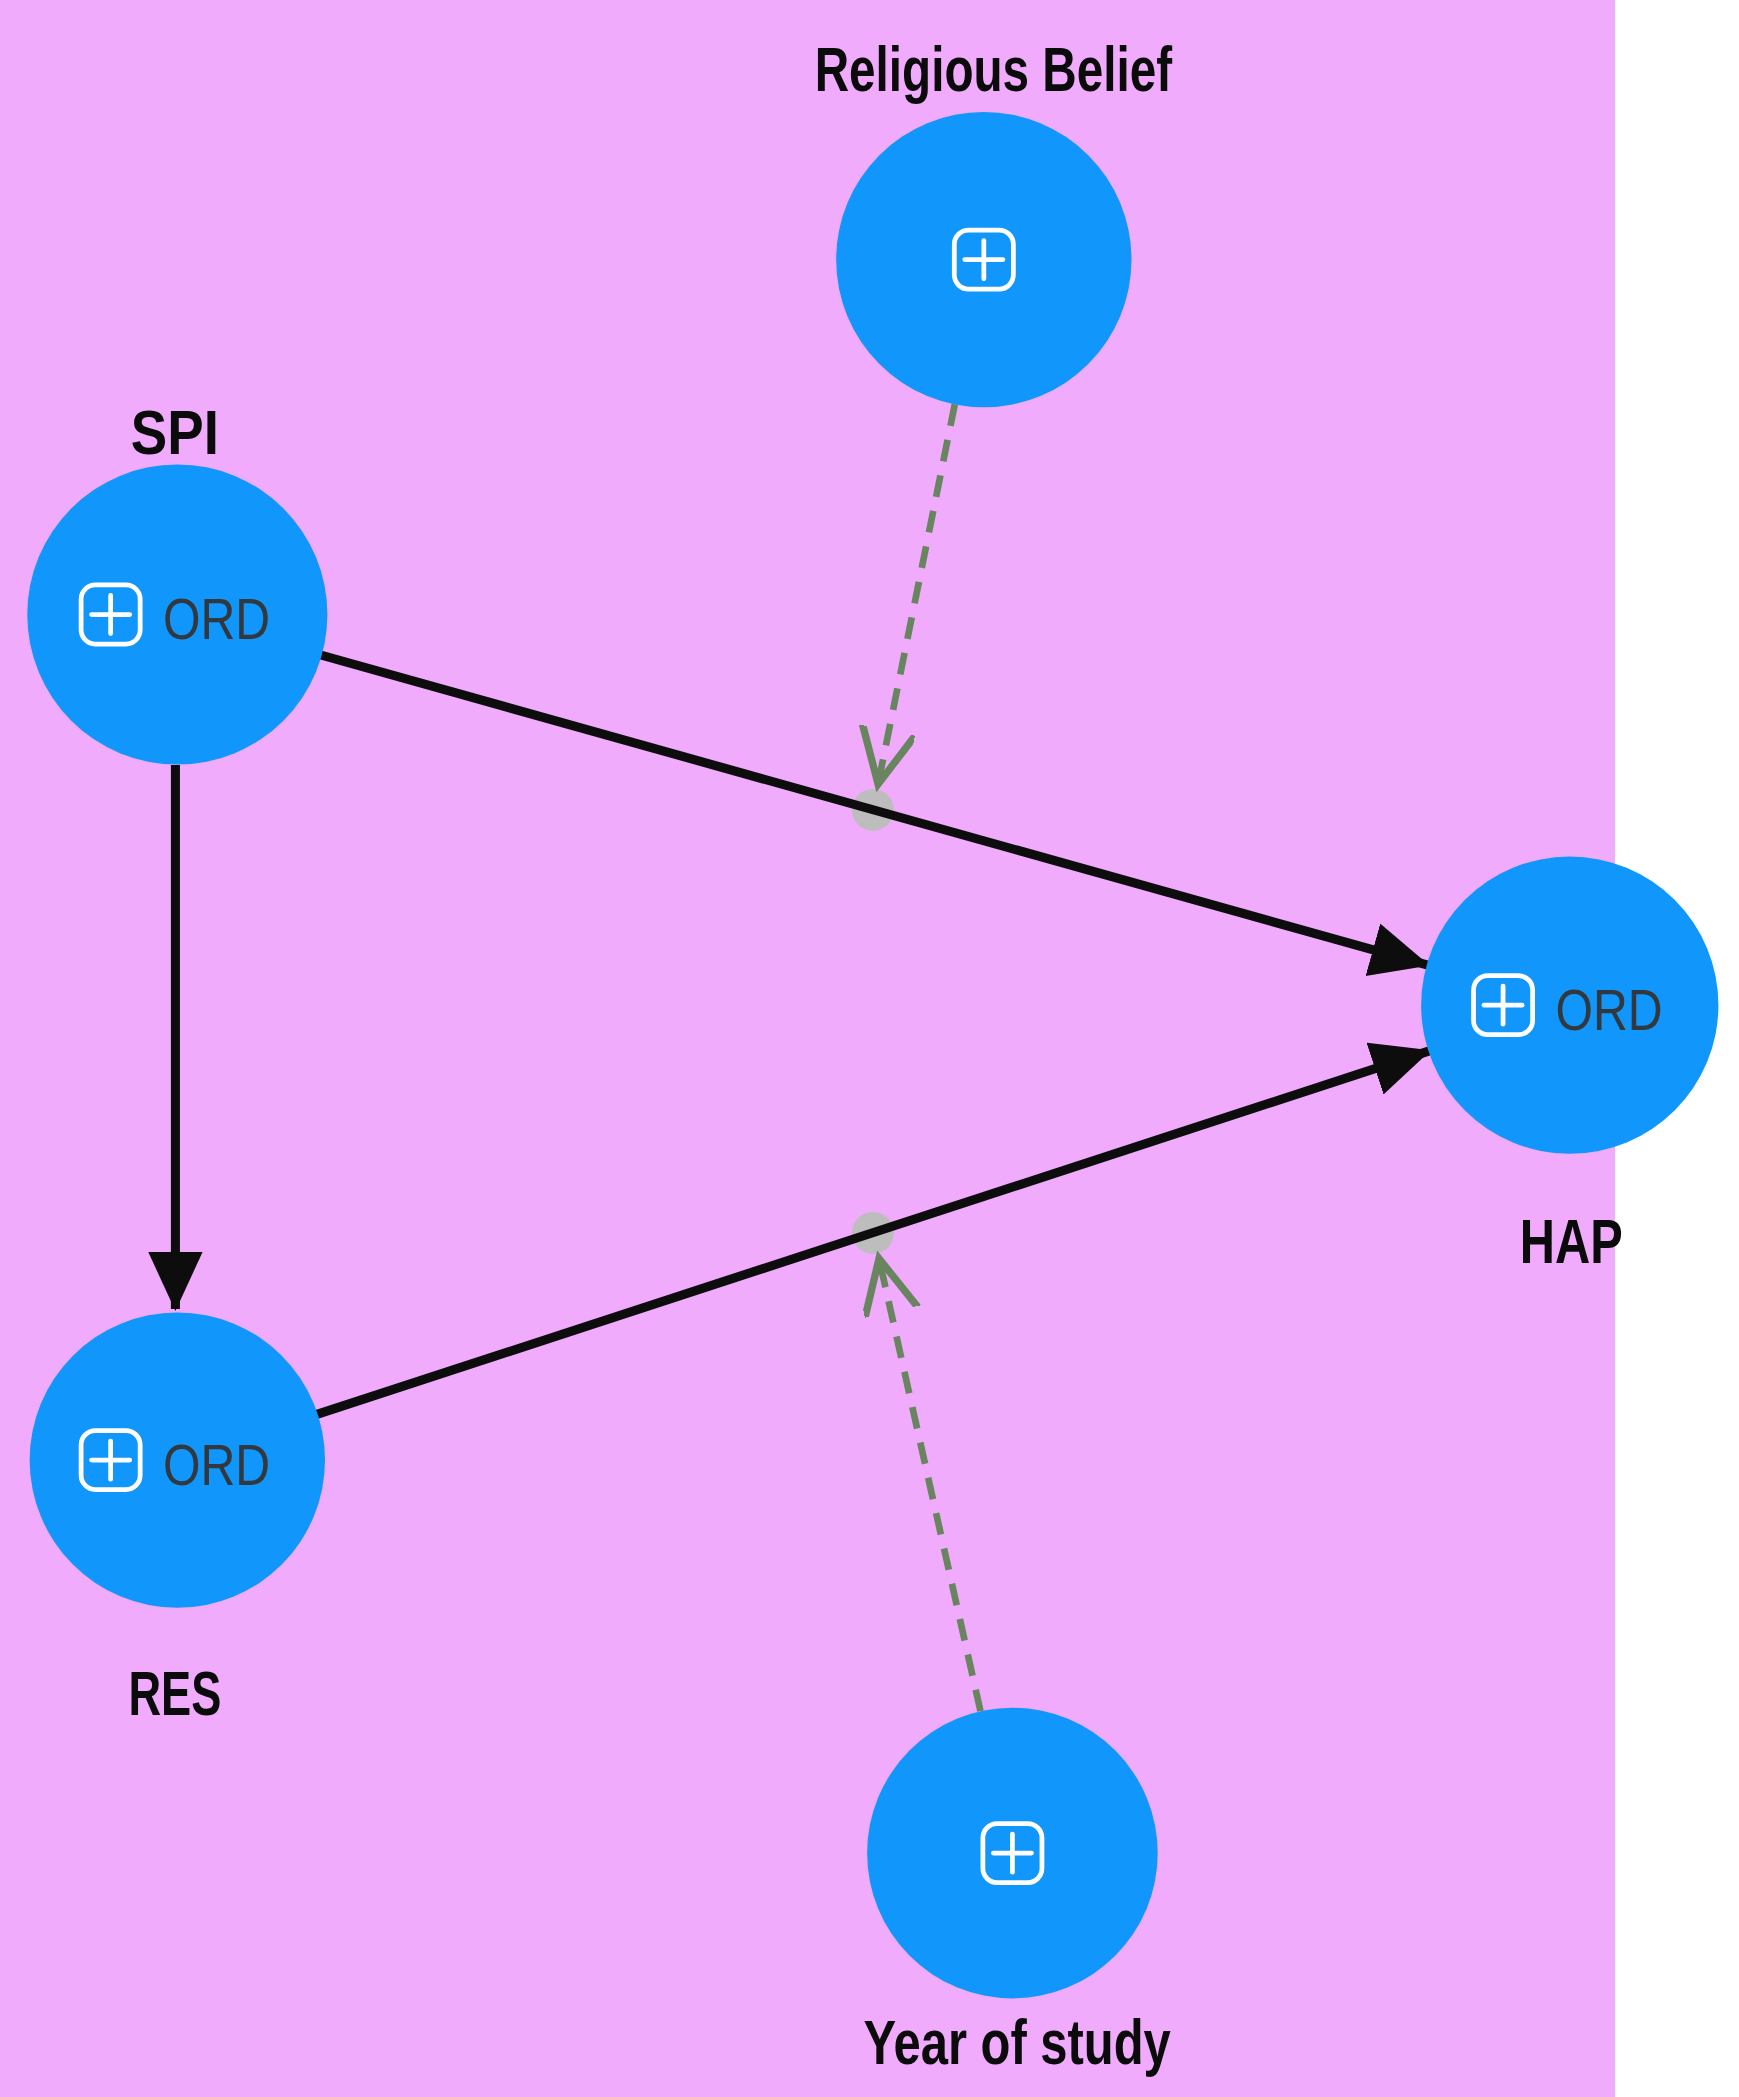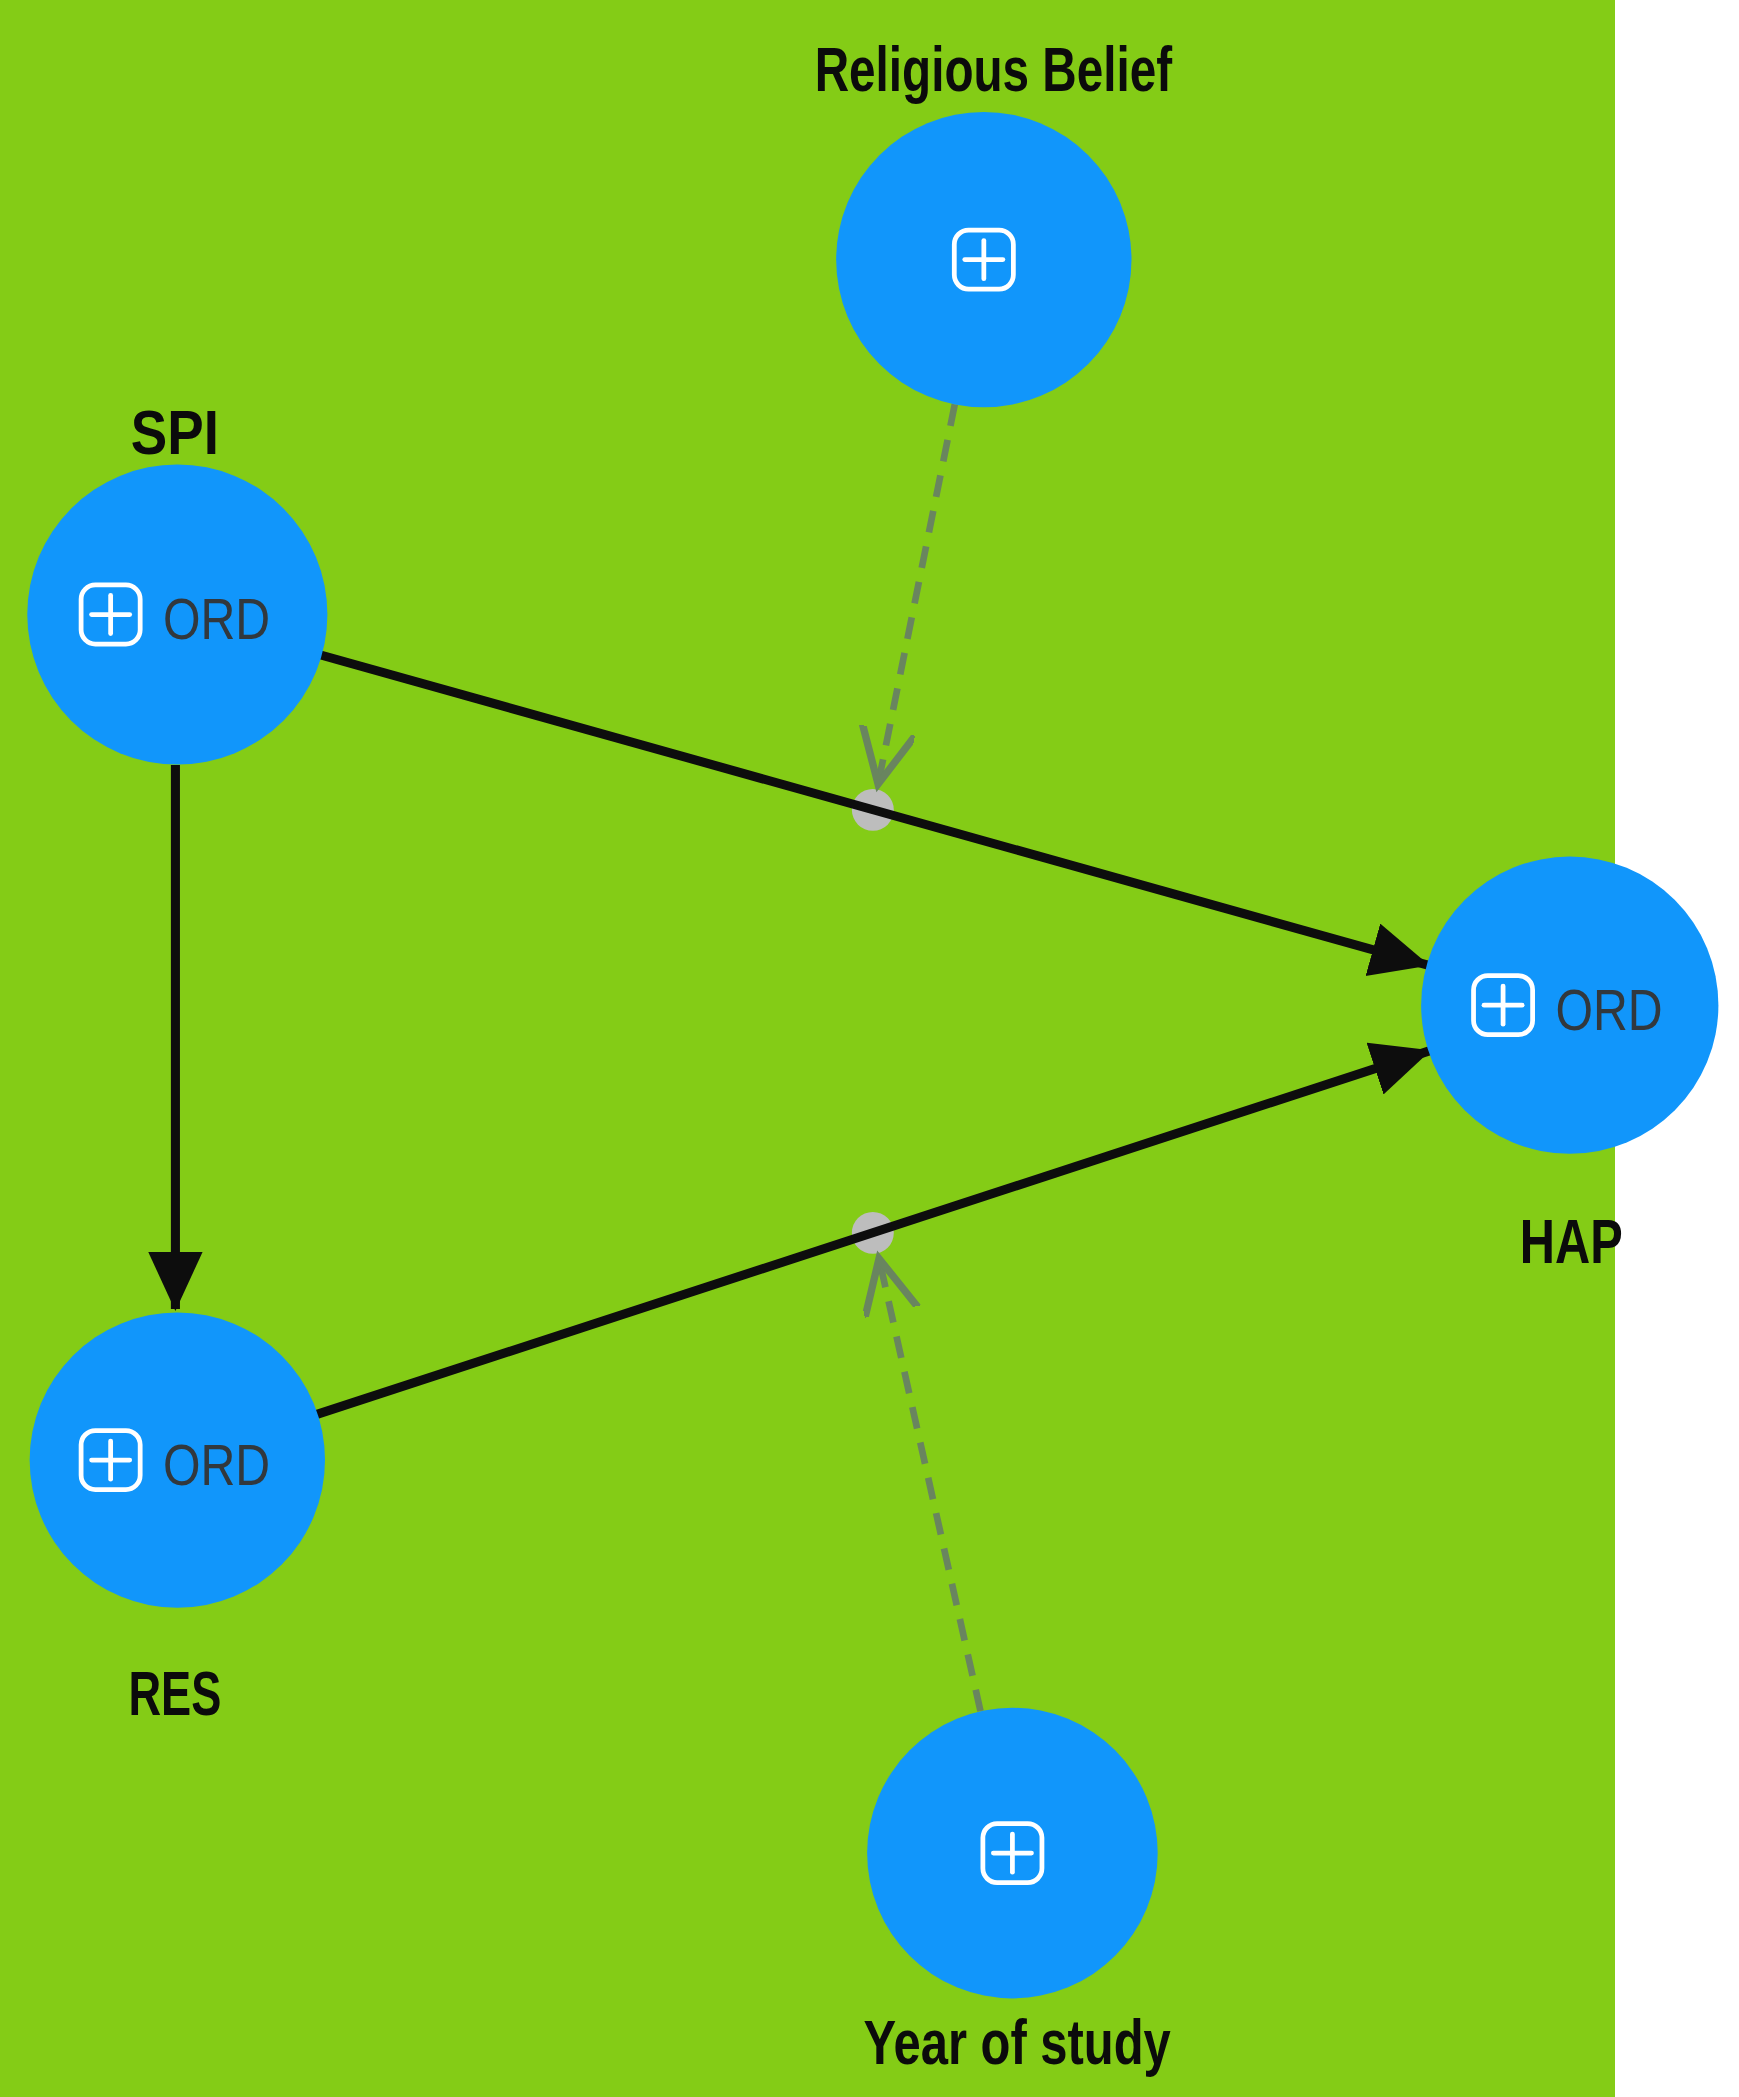--- a/index.html
+++ b/index.html
@@ -8,21 +8,21 @@
     background: #ffffff;
     width: 1739px;
     height: 2097px;
     overflow: hidden;
     font-family: "Liberation Sans", sans-serif;
   }
   .canvas-wrap {
     position: relative;
     width: 1615px;
     height: 2097px;
-    background: #84cc16;
+    background: #f0abfc;
   }
   svg { display: block; }
   .construct-label {
     font-family: "Liberation Sans", sans-serif;
     font-weight: bold;
     font-size: 132px;
   }
   .measure-label {
     font-family: "Liberation Sans", sans-serif;
     font-weight: normal;

